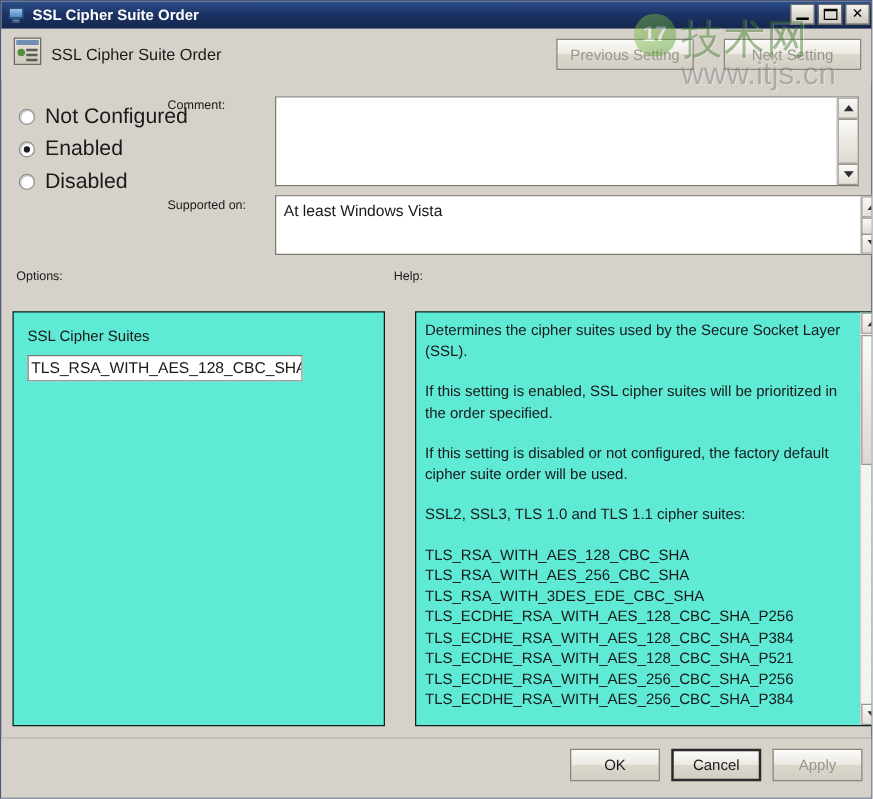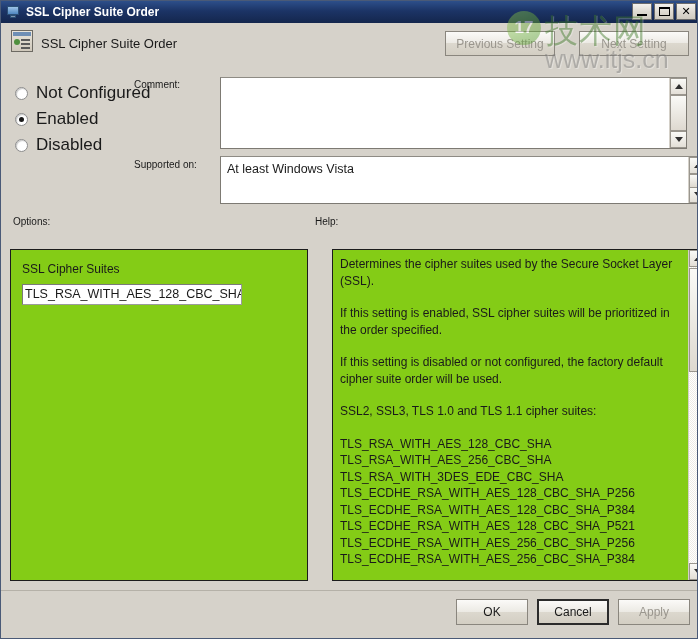--- a/index.html
+++ b/index.html
@@ -306,21 +306,21 @@
     width: 17px;
     background: linear-gradient(to bottom, #fafaf7, #ded9d0);
     border: 1px solid #9a968e;
     box-sizing: border-box;
     cursor: default;
   }
 
   
   .pane {
     position: absolute;
-    background: #84cc16;
+    background: #5eead4;
     border: 1px solid #1c1c1c;
     box-sizing: border-box;
     overflow: hidden;
   }
   .options-pane {
     left: 9px; top: 248px;
     width: 298px; height: 332px;
   }
   .help-pane {
     left: 315px; top: 248px;

